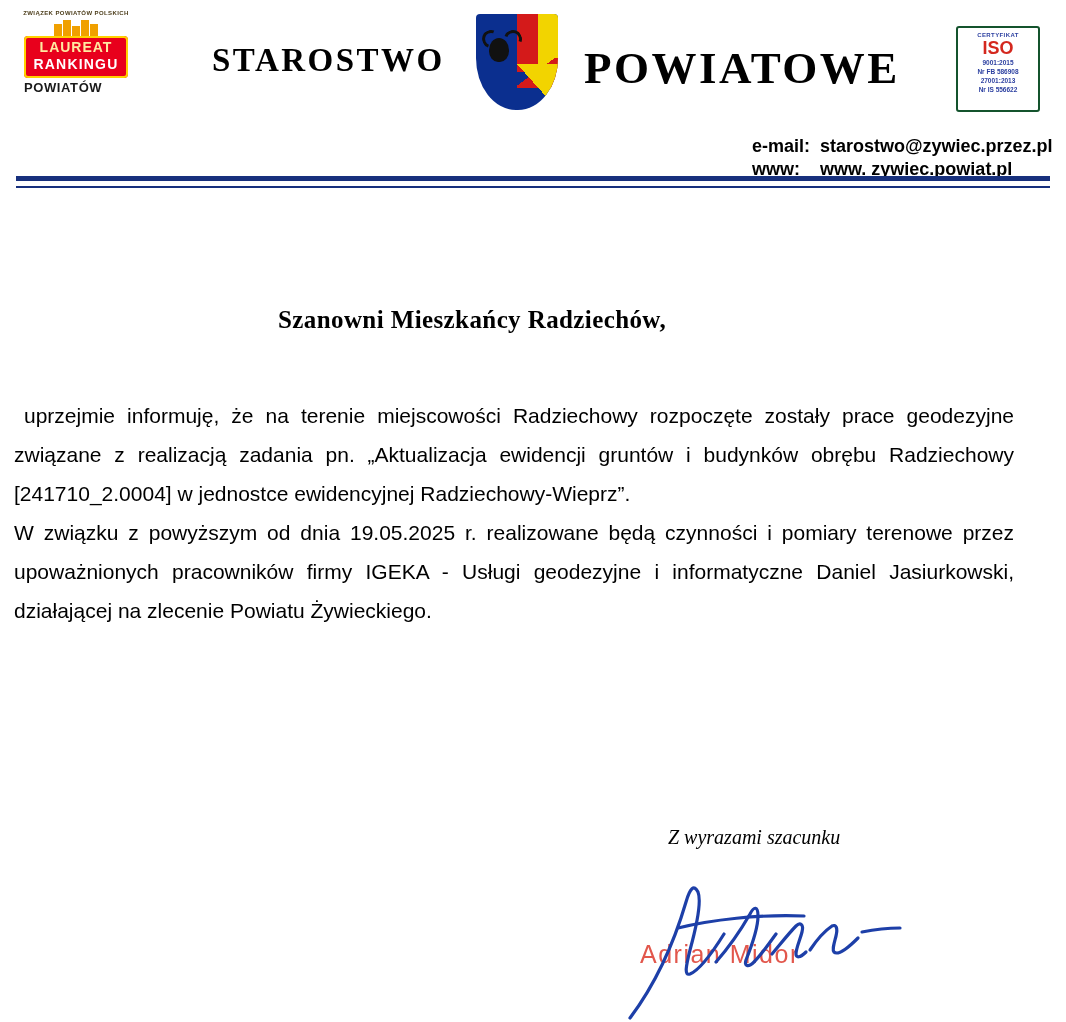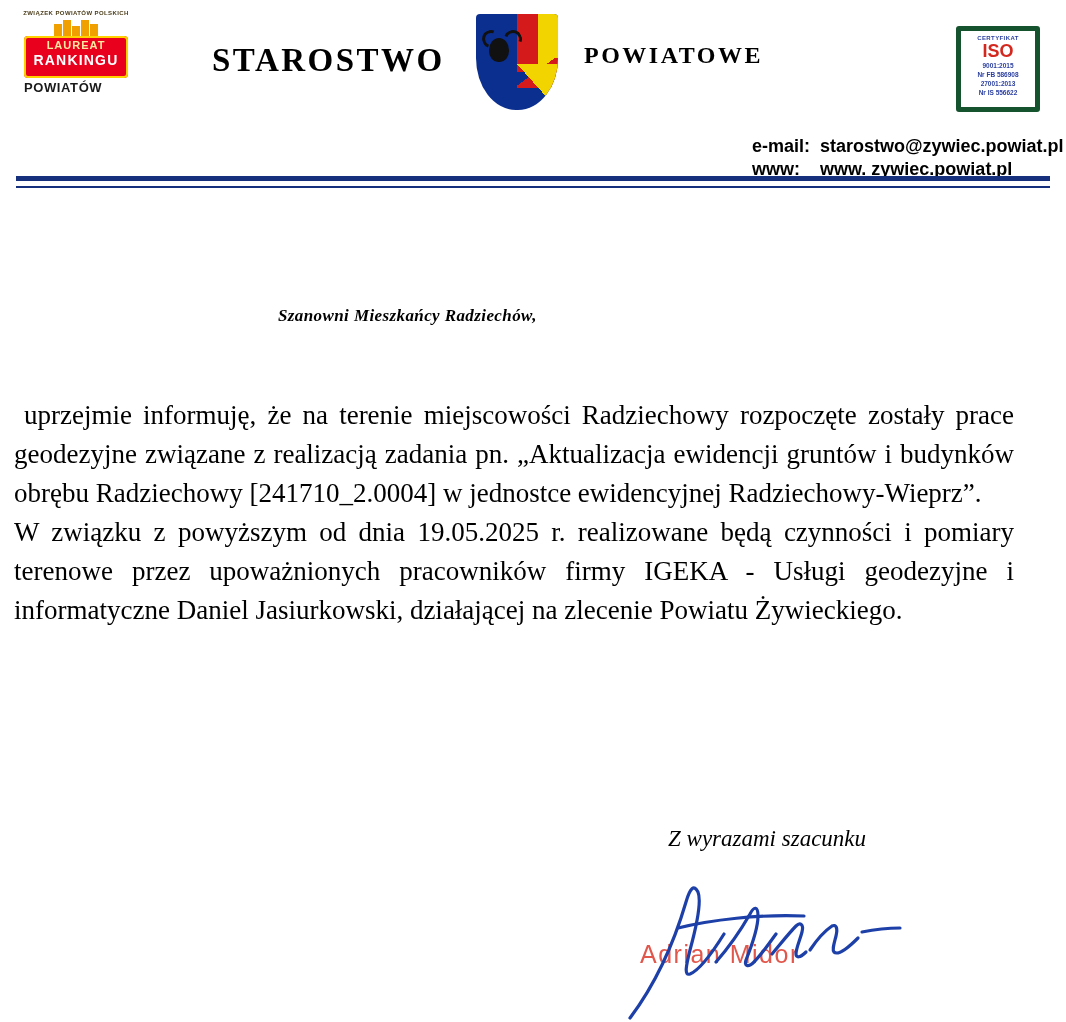--- a/index.html
+++ b/index.html
@@ -62,21 +62,21 @@
     height: 42px;
     background: #e8001c;
     border-radius: 4px;
     box-shadow: 0 0 0 2px #ffd200 inset;
     text-align: center;
     font-family: "Liberation Sans", sans-serif;
     color: #ffffff;
     font-weight: bold;
   }
   .ranking-badge .l1 {
-    font-size: 11px;
+    font-size: 14px;
     letter-spacing: 1px;
     margin-top: 3px;
     color: #ffe9a0;
   }
   .ranking-badge .l2 {
     font-size: 14px;
     letter-spacing: 1.2px;
     margin-top: 1px;
   }
   .ranking-foot {
@@ -99,21 +99,21 @@
     font-family: "Liberation Serif", serif;
     font-size: 33px;
     font-weight: bold;
     letter-spacing: 2.5px;
   }
   .title-right {
     position: absolute;
     left: 584px;
     top: 42px;
     font-family: "Liberation Serif", serif;
-    font-size: 24px;
+    font-size: 45px;
     font-weight: bold;
     letter-spacing: 2.5px;
   }
 
   
   .coat {
     position: absolute;
     left: 476px;
     top: 14px;
     width: 82px;
@@ -211,21 +211,21 @@
   .contact-right .row { display: flex; }
   .contact-right .lbl { width: 68px; }
 
   
   .iso {
     position: absolute;
     left: 956px;
     top: 26px;
     width: 84px;
     height: 86px;
-    border: 5px solid #14532d;
+    border: 2px solid #14532d;
     border-radius: 3px;
     text-align: center;
     font-family: "Liberation Sans", sans-serif;
     color: #2b3fa0;
     box-sizing: border-box;
     padding-top: 4px;
   }
   .iso .cert {
     font-size: 6px;
     font-weight: bold;
@@ -261,47 +261,46 @@
     height: 2px;
     background: #17307d;
   }
 
   
   .salutation {
     position: absolute;
     left: 278px;
     top: 306px;
     font-family: "Liberation Serif", serif;
-    font-style: italic;
-    font-weight: bold;
-    font-size: 17px;
+    font-weight: bold;
+    font-size: 25px;
     letter-spacing: 0.4px;
   }
 
   .body-text {
     position: absolute;
     left: 14px;
     top: 396px;
     width: 1000px;
-    font-family: Liberation Serif, serif;
-    font-size: 27px;
+    font-family: Liberation Sans, sans-serif;
+    font-size: 21px;
     line-height: 39px;
     text-align: justify;
   }
   .body-text p { margin: 0 0 0 0; }
   .body-text p.indent { text-indent: 10px; }
   .body-text p + p { margin-top: 0; }
 
   .closing {
     position: absolute;
     left: 668px;
     top: 826px;
     font-family: "Liberation Serif", serif;
     font-style: italic;
-    font-size: 23px;
+    font-size: 20px;
   }
 
   
   .sig-area {
     position: absolute;
     left: 600px;
     top: 868px;
     width: 380px;
     height: 150px;
   }
@@ -368,21 +367,21 @@
     </div>
   </div>
 
   <div class="title-right">POWIATOWE</div>
 
 
 
   <div class="contact-right">
     <div class="row">
       <span class="lbl">e-mail:</span>
-      <span>starostwo@zywiec.powiat.pl</span>
+      <span>starostwo@zywiec.przez.pl</span>
     </div>
     <div class="row">
       <span class="lbl">www:</span>
       <span>www. zywiec.powiat.pl</span>
     </div>
   </div>
 
   <div class="iso">
     <div class="cert">CERTYFIKAT</div>
     <div class="iso-word">ISO</div>

